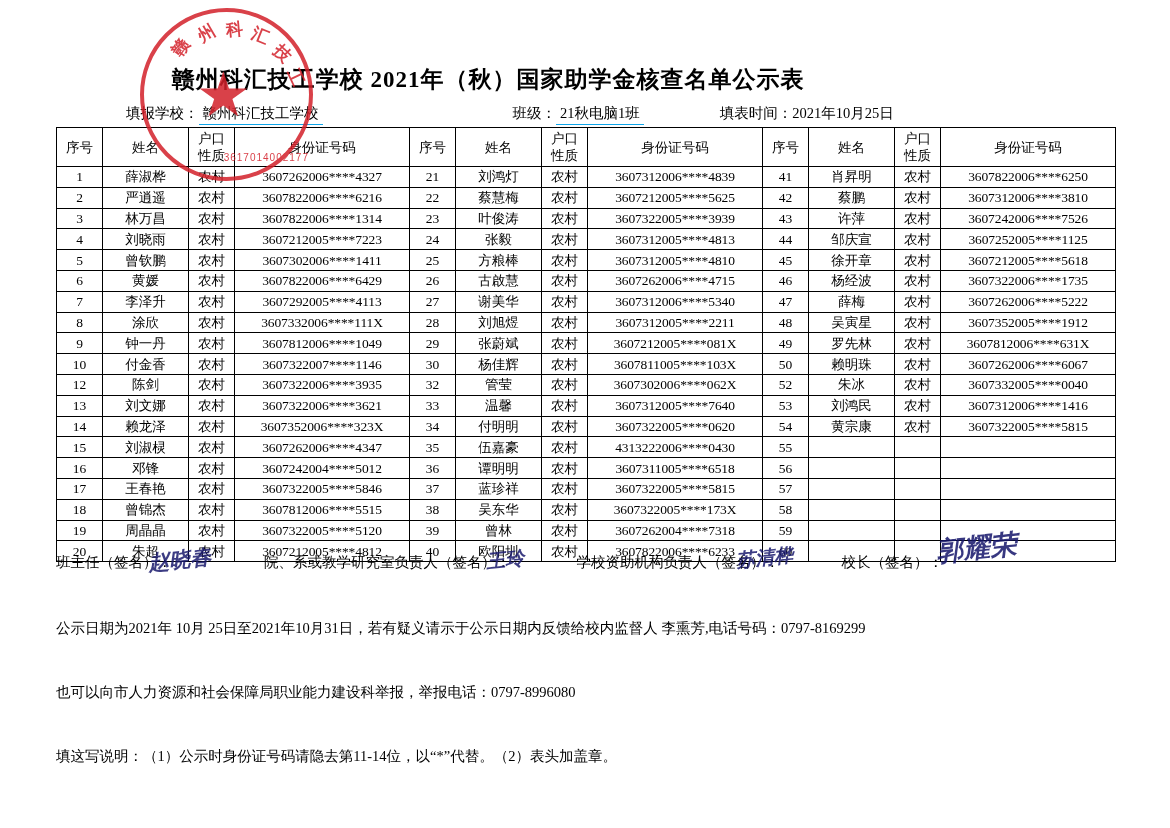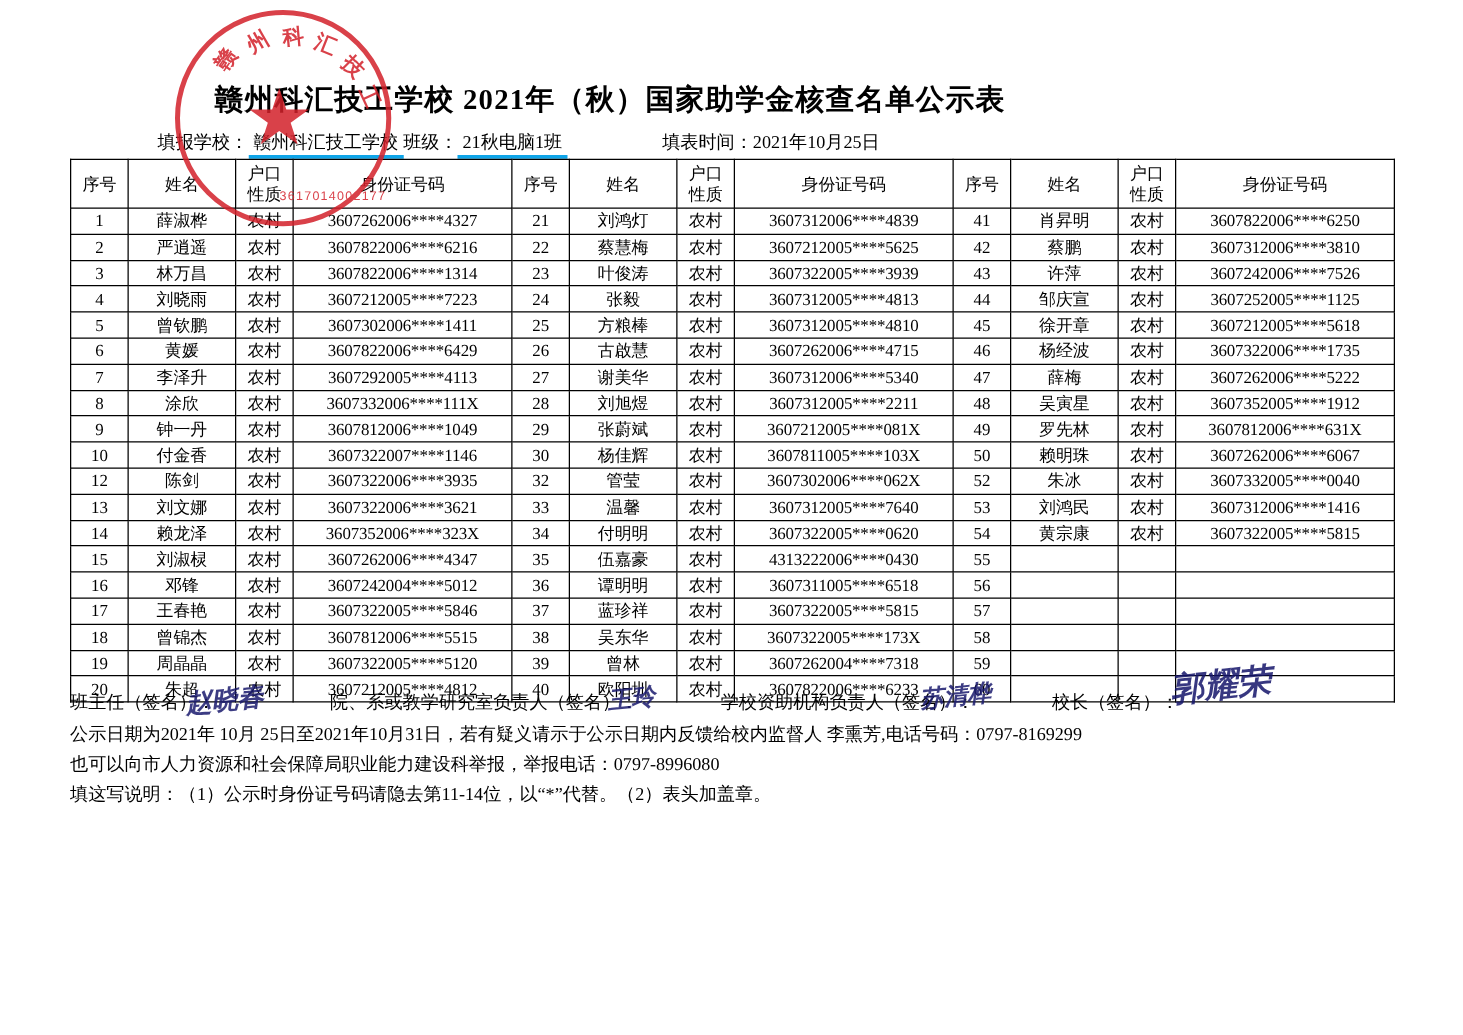--- a/index.html
+++ b/index.html
@@ -89,24 +89,24 @@
   
   .meta-row {
     position: absolute;
     top: 104px;
     left: 56px;
     width: 1058px;
     font-size: 14.5px;
     display: flex;
   }
   .meta-school { margin-left: 70px; }
-  .meta-class { }
+  .meta-class { margin-left: 190px; }
   .meta-date { margin-left: 76px; }
   .meta-underline {
-    border-bottom: 3px solid #0ea5e9;
+    border-bottom: 1px solid #0ea5e9;
     padding: 0 4px 1px 4px;
     display: inline-block;
   }
   
   table.main {
     position: absolute;
     left: 56px;
     top: 127px;
     border-collapse: collapse;
     width: 1058px;
@@ -166,21 +166,21 @@
     font-style: italic;
     font-weight: bold;
     font-size: 21px;
     transform: rotate(-6deg);
     opacity: 0.85;
   }
   .hw1 { left: 92px;  top: -2px; }
   .hw2 { left: 430px; top: -2px; font-size: 19px; }
   .hw3 { left: 680px; top: -4px; font-size: 19px; }
   .hw4 { left: 880px; top: -14px; font-size: 27px; color: #15156b; }
-  .fline { white-space: nowrap; }
+  .fline { white-space: nowrap; margin-top: 40px; }
 </style>
 </head>
 <body>
 
 <div class="page">
 
   <div class="seal">
     <div class="star"></div>
     <div class="seal-top-text">
       <span style="left:28px;  top:24px;  transform:rotate(-55deg);">赣</span>

